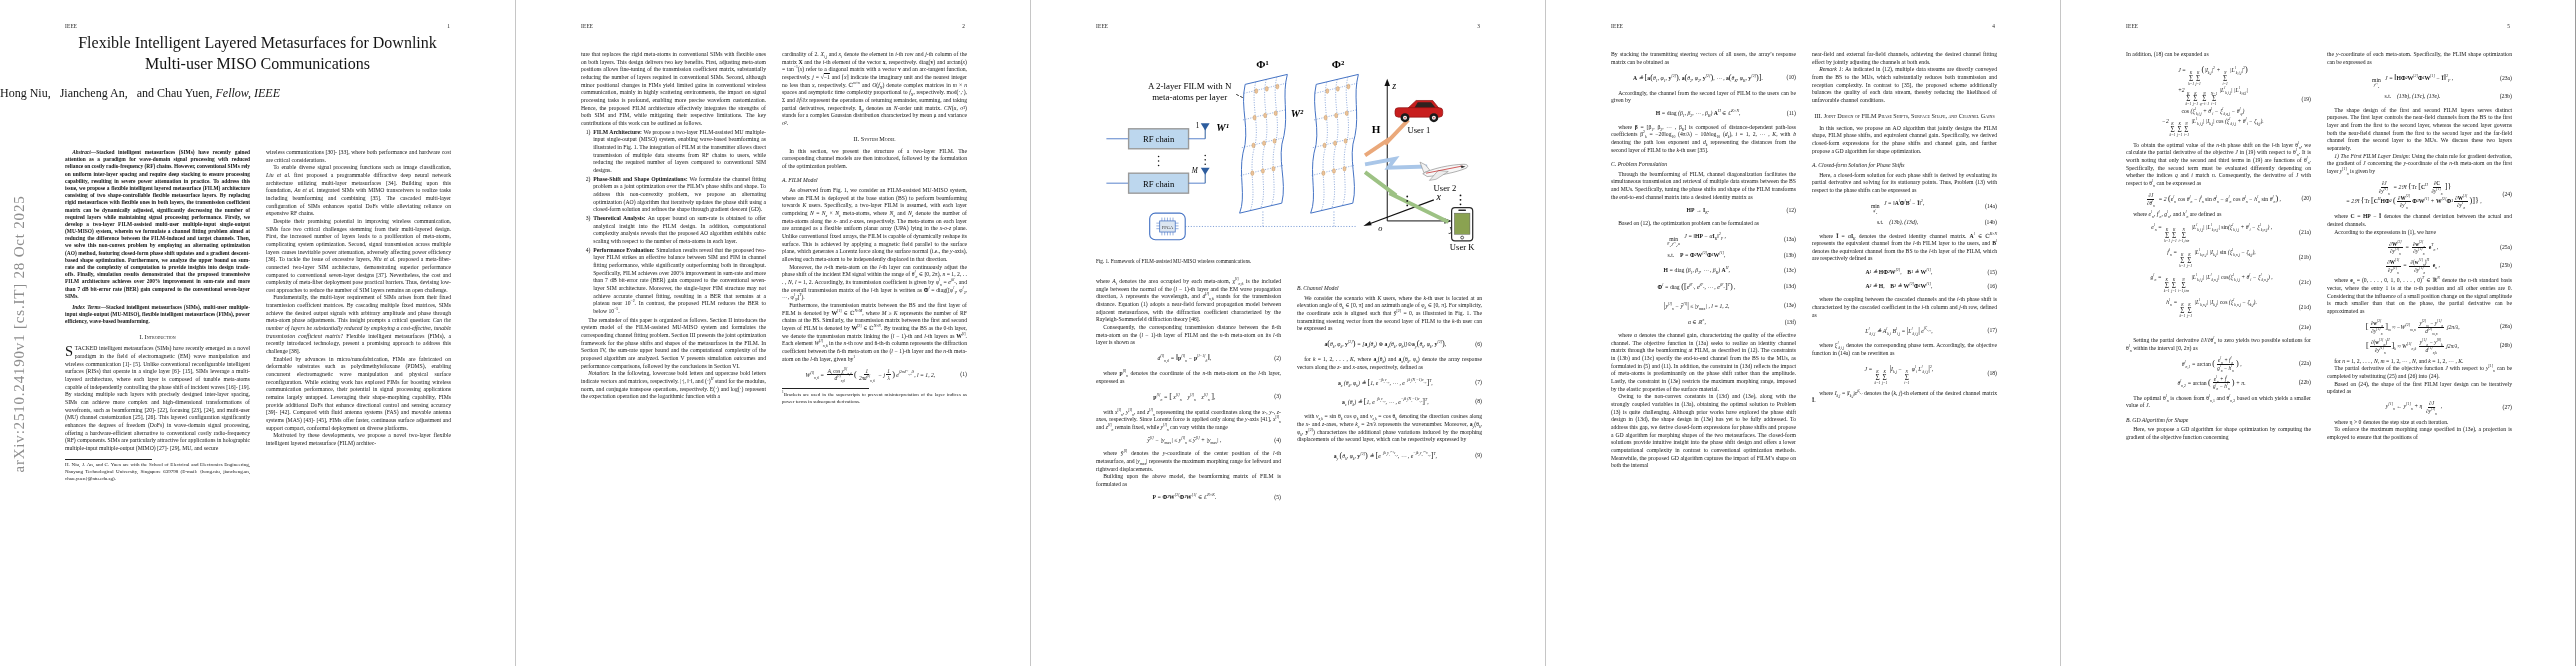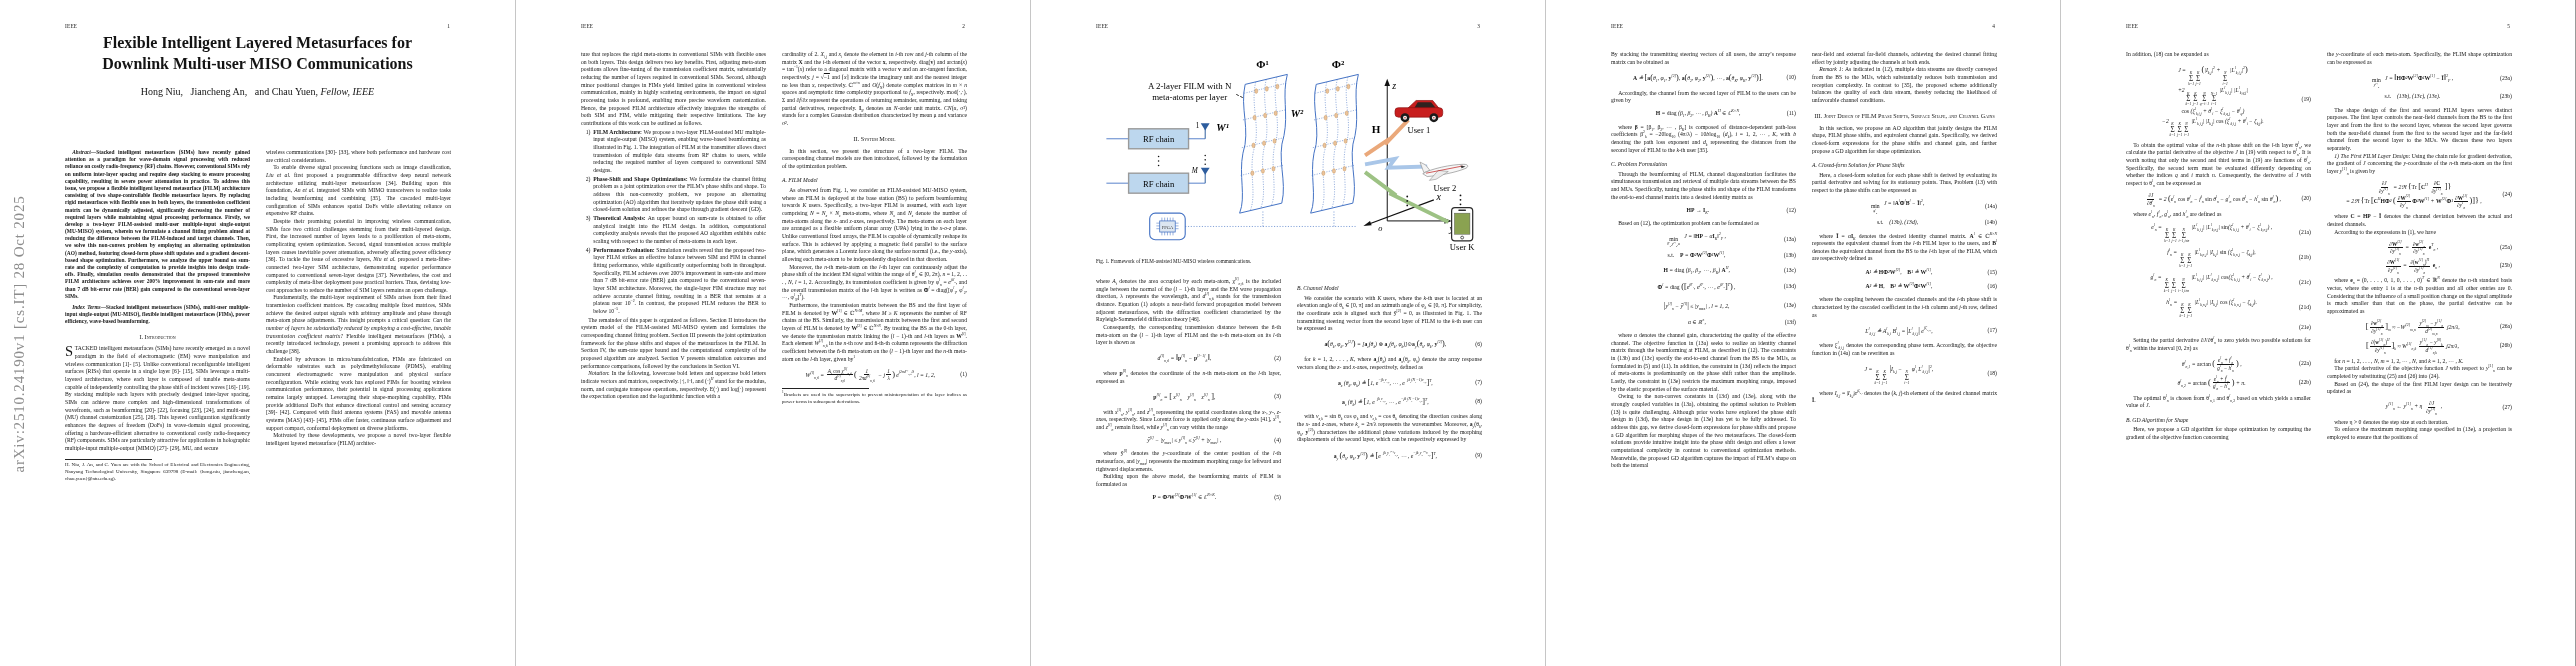--- a/index.html
+++ b/index.html
@@ -4,22 +4,22 @@
 <style>
   html,body{margin:0;padding:0;background:#9a9a9a;}
   .canvas{width:2576px;height:667px;display:flex;font-family:"Liberation Serif","DejaVu Serif",serif;color:#141414;}
   .page{width:515px;height:667px;background:#ffffff;position:relative;overflow:hidden;flex:none;box-sizing:border-box;}
   .page + .page{border-left:0.6px solid #c6c6c6;}
   .phead{position:absolute;top:23px;left:65px;right:65px;display:flex;justify-content:space-between;font-size:5.3px;letter-spacing:0.2px;}
   .cols{position:absolute;left:65px;right:65px;display:flex;gap:16px;}
   .p1 .cols{top:149px}.p2 .cols{top:51px}.p4 .cols{top:51px}.p5 .cols{top:51px}.p3 .cols{top:278px}
   .col{width:185px;flex:none;}
   .wm{position:absolute;top:50%;left:19px;transform:translate(-50%,-50%) rotate(-90deg);white-space:nowrap;font-size:15px;color:#8d8d8d;letter-spacing:0.8px;font-family:"Liberation Serif",serif;}
-  .title{width:361px;margin:32px auto 0;text-align:center;font-size:16px;line-height:1.32;font-weight:700;}
-  .authors{text-align:center;font-size:10px;margin-top:12.2px;}
+  .title{width:361px;margin:32px auto 0;text-align:center;font-size:16px;line-height:1.32;font-weight:400;}
+  .authors{text-align:left;font-size:12px;margin-top:12.2px;}
   .blk{font-size:5.7px;line-height:1.345;text-align:justify;margin:0;}
   .p{text-indent:7.2px;}
   .pb{font-weight:bold;font-size:5.4px;line-height:1.33;text-indent:7.2px;margin-bottom:3.9px;}
   .pb .lead{font-style:italic;}
   .dc{float:left;font-size:14.5px;line-height:11.7px;padding:0.6px 1.7px 0 0;}
   .h1{text-align:center;font-variant:small-caps;font-size:6.2px;font-weight:400;margin:7.2px 0 4.4px;line-height:1.35;}
   .h2{font-style:italic;font-size:5.7px;font-weight:400;margin:6.7px 0 3.9px;text-align:left;}
   .li{display:flex;margin:1.1px 0;}
   .li .ln{width:9.4px;flex:none;text-align:right;margin-right:2.8px;}
   .li .lx{flex:1;text-align:justify;}

